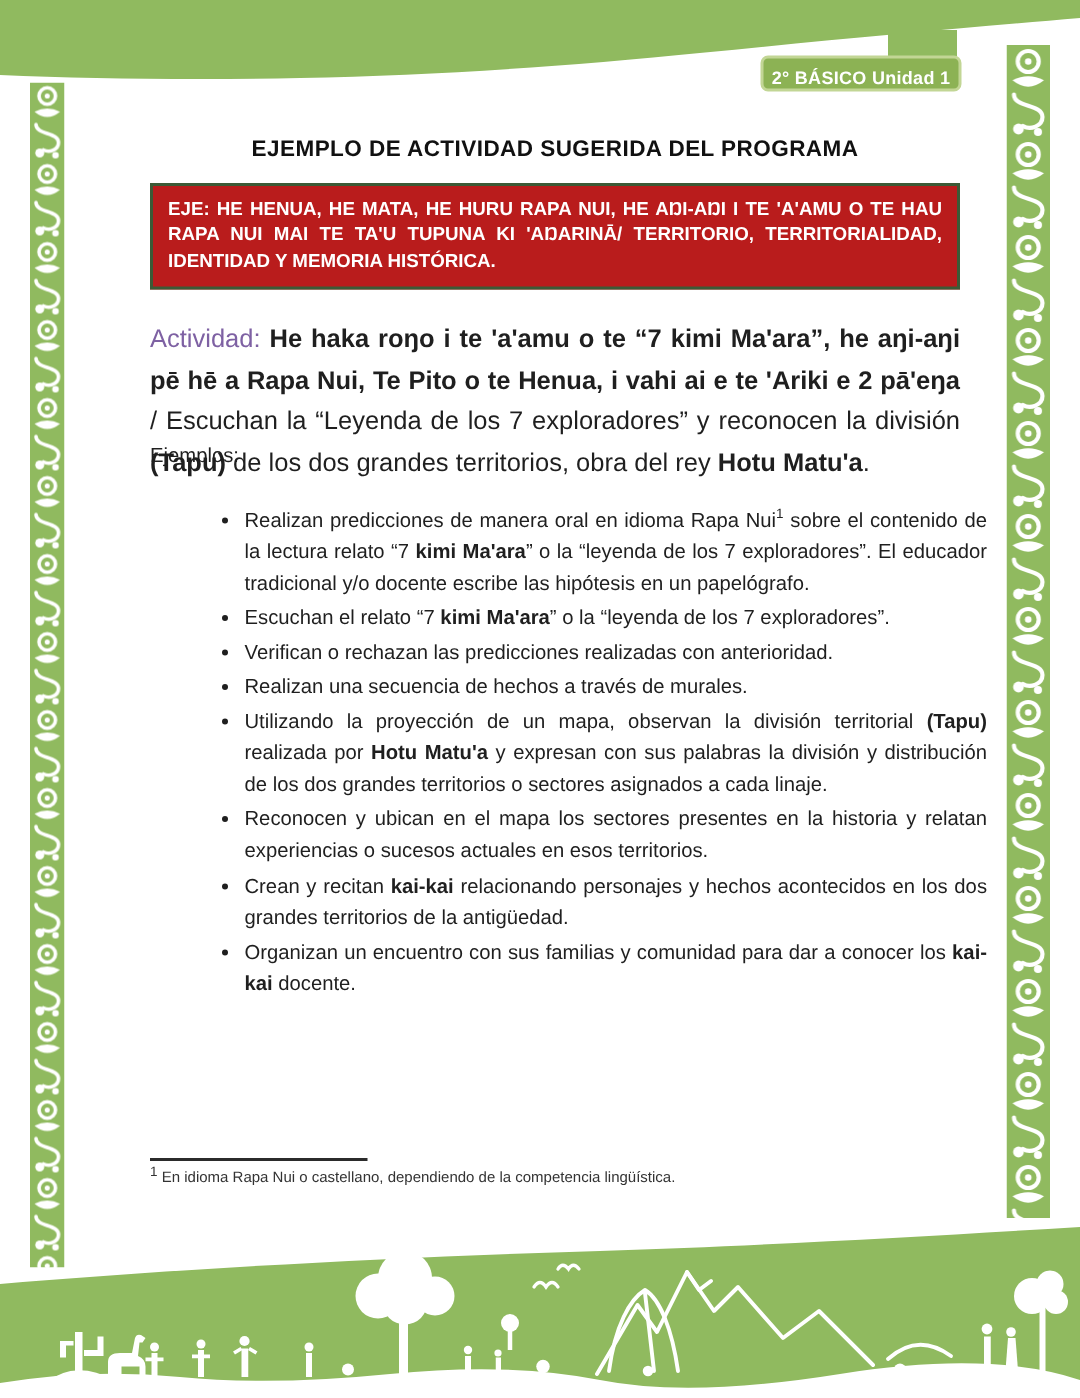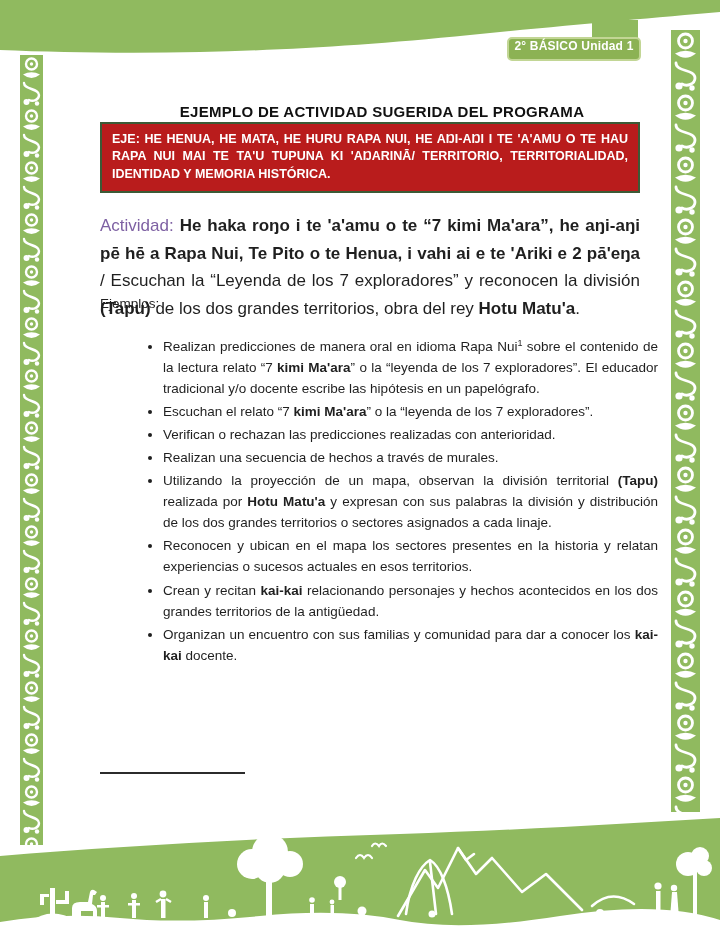--- a/index.html
+++ b/index.html
@@ -9,27 +9,27 @@
   }
   
   .top-band{position:absolute;top:0;left:0;}
   .bottom-band{position:absolute;bottom:0;left:0;}
   .strip{position:absolute;}
   .strip.left{top:55px;left:20px;}
   .strip.right{top:30px;left:671px;}
   .badge{
     position:absolute;left:507px;top:37px;width:134px;height:24px;
     background:#8cb254;border:2px solid #c2d695;border-radius:5px;
-    box-sizing:border-box;display:flex;align-items:flex-start;justify-content:center;
+    box-sizing:border-box;display:flex;align-items:flex-end;justify-content:center;
     color:#ffffff;font-size:12px;font-weight:700;letter-spacing:.2px;
   }
   
   .content{position:absolute;left:100px;top:0;width:540px;}
   .doc-title{
-    position:absolute;left:0;top:91px;width:540px;margin:12px;
+    position:absolute;left:0;top:91px;width:540px;margin:0;
     text-align:center;font-size:15px;font-weight:700;letter-spacing:.3px;color:#111;
   }
   .eje-box{
     position:absolute;left:0;top:122px;width:540px;box-sizing:border-box;
     background:#b91c1c;border:2px solid #3c5a36;
     padding:7px 10px 8px 10px;
     color:#ffffff;font-size:12.5px;font-weight:700;line-height:1.38;text-align:justify;
   }
   .activity{
     position:absolute;left:0;top:212px;width:540px;margin:0;
@@ -201,16 +201,17 @@
         <li><span>Verifican o rechazan las predicciones realizadas con anterioridad.</span></li>
         <li><span>Realizan una secuencia de hechos a través de murales.</span></li>
         <li><span>Utilizando la proyección de un mapa, observan la división territorial </span><span class="b">(Tapu)</span><span> realizada por </span><span class="b">Hotu Matu'a</span><span> y expresan con sus palabras la división y distribución de los dos grandes territorios o sectores asignados a cada linaje.</span></li>
         <li><span>Reconocen y ubican en el mapa los sectores presentes en la historia y relatan experiencias o sucesos actuales en esos territorios.</span></li>
         <li><span>Crean y recitan </span><span class="b">kai-kai</span><span> relacionando personajes y hechos acontecidos en los dos grandes territorios de la antigüedad.</span></li>
         <li><span>Organizan un encuentro con sus familias y comunidad para dar a conocer los </span><span class="b">kai-kai</span><span> docente.</span></li>
       </ul>
 
     <div class="footnote">
       <hr class="footnote-rule">
+      <p class="footnote-text"><sup>1</sup><span> En idioma Rapa Nui o castellano, dependiendo de la competencia lingüística.</span></p>
     </div>
 
   </div>
 </div>
 
 </body></html>

